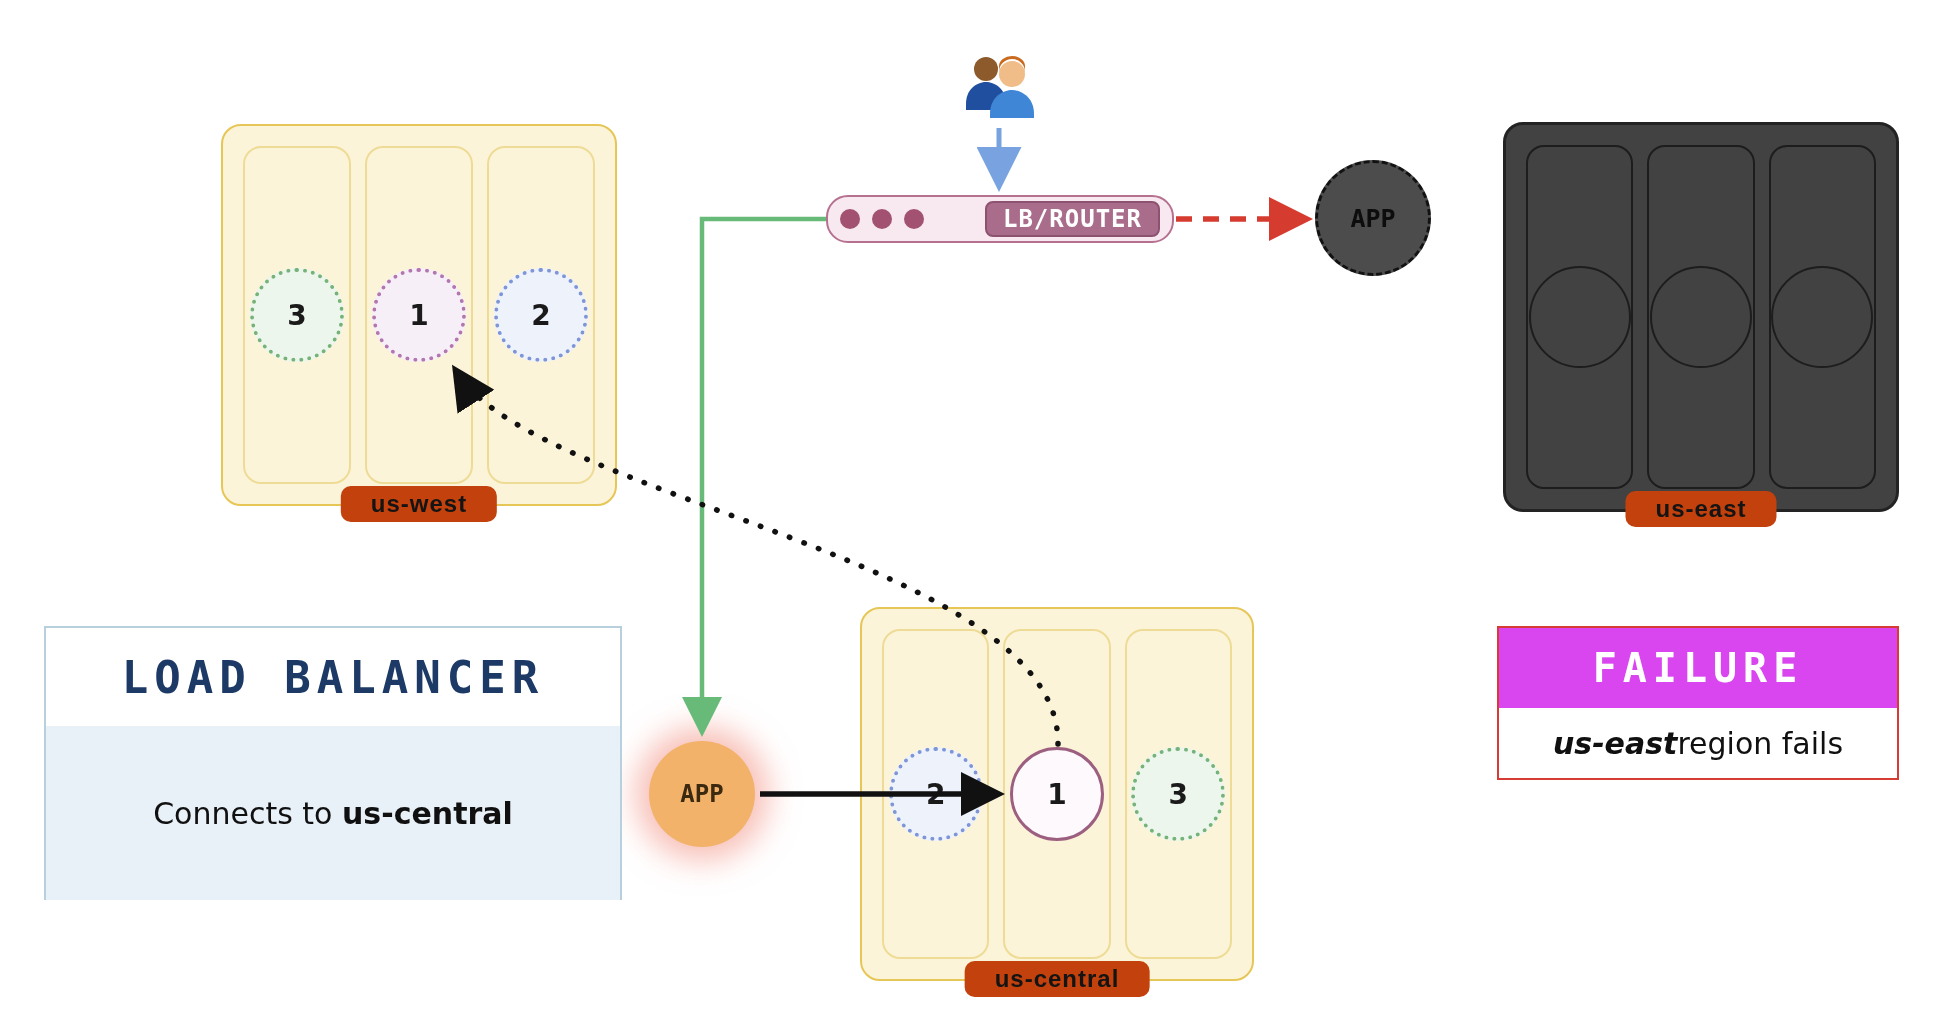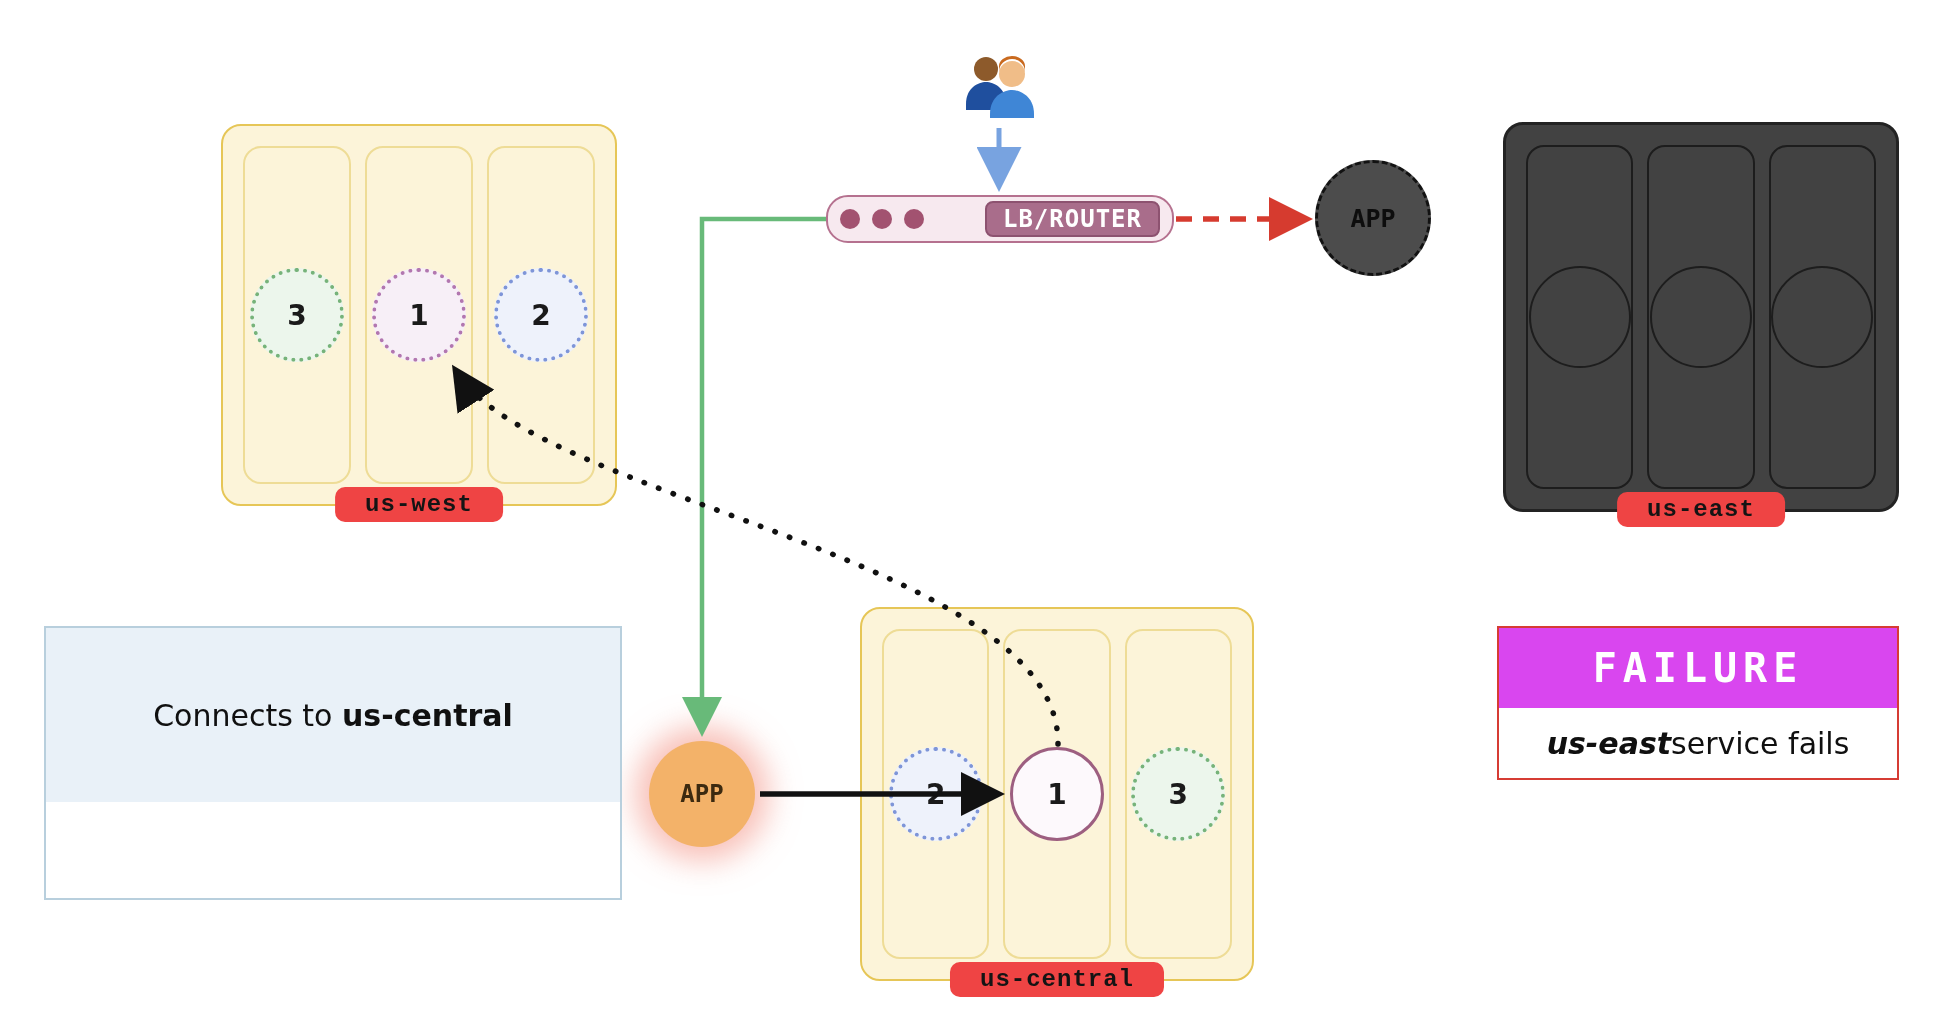--- a/index.html
+++ b/index.html
@@ -25,22 +25,22 @@
     font-size:28px; font-weight:700; color:#1a1a1a;
   }
   .node.green  { border:4px dotted #76b37a; background:#ecf6ec; }
   .node.purple { border:4px dotted #b277b0; background:#f7eff7; }
   .node.blue   { border:4px dotted #7e95d8; background:#eef2fb; }
   .node.active { border:3px solid #9d5f80; background:#fdf9fc; }
   .node.dark   { width:102px; height:102px; border:2.5px solid #1d1d1d; background:transparent; }
 
   .region-label {
     position:absolute; bottom:-18px; left:50%; transform:translateX(-50%);
-    background:#ef4444; border-radius:10px; padding:4px 30px;
-    font-family:Liberation Mono, monospace; font-weight:700; font-size:24px;
+    background:#c2410c; border-radius:10px; padding:4px 30px;
+    font-family:Liberation Sans, sans-serif; font-weight:700; font-size:24px;
     color:#141414; white-space:nowrap; letter-spacing:1px;
   }
 
   
   .lb {
     position:absolute; left:826px; top:195px; width:348px; height:48px;
     background:#f7e9ef; border:2px solid #b5718f; border-radius:22px;
     display:flex; align-items:center; padding:0 12px; gap:12px;
   }
   .lb-dot { width:20px; height:20px; border-radius:50%; background:#a25270; }
@@ -169,32 +169,33 @@
     <span class="lb-dot"></span>
     <span class="lb-dot"></span>
     <span class="lb-label">LB/ROUTER</span>
   </div>
 
   <div class="app-failed">APP</div>
 
   <div class="app-active">APP</div>
 
   <div class="lbal-box">
+    <div class="lbal-title">LOAD BALANCER</div>
     <div class="lbal-body">
       <div>
         <span>Connects to </span><span class="b">us-central</span><span></span>
       </div>
     </div>
   </div>
 
   <div class="fail-box">
     <div class="fail-title">FAILURE</div>
     <div class="fail-body">
       <span class="bi">us-east</span>
-        <span> service fails</span>
+        <span> region fails</span>
     </div>
   </div>
 
   <svg class="overlay" width="1948" height="1012" viewBox="0 0 1948 1012">
     <defs>
       <marker id="m-blue" markerWidth="9" markerHeight="9" refX="7" refY="4.5" orient="auto">
         <path d="M0,0 L9,4.5 L0,9 z" fill="#78a3e0"></path>
       </marker>
       <marker id="m-green" markerWidth="9" markerHeight="9" refX="7" refY="4.5" orient="auto">
         <path d="M0,0 L9,4.5 L0,9 z" fill="#68ba79"></path>

